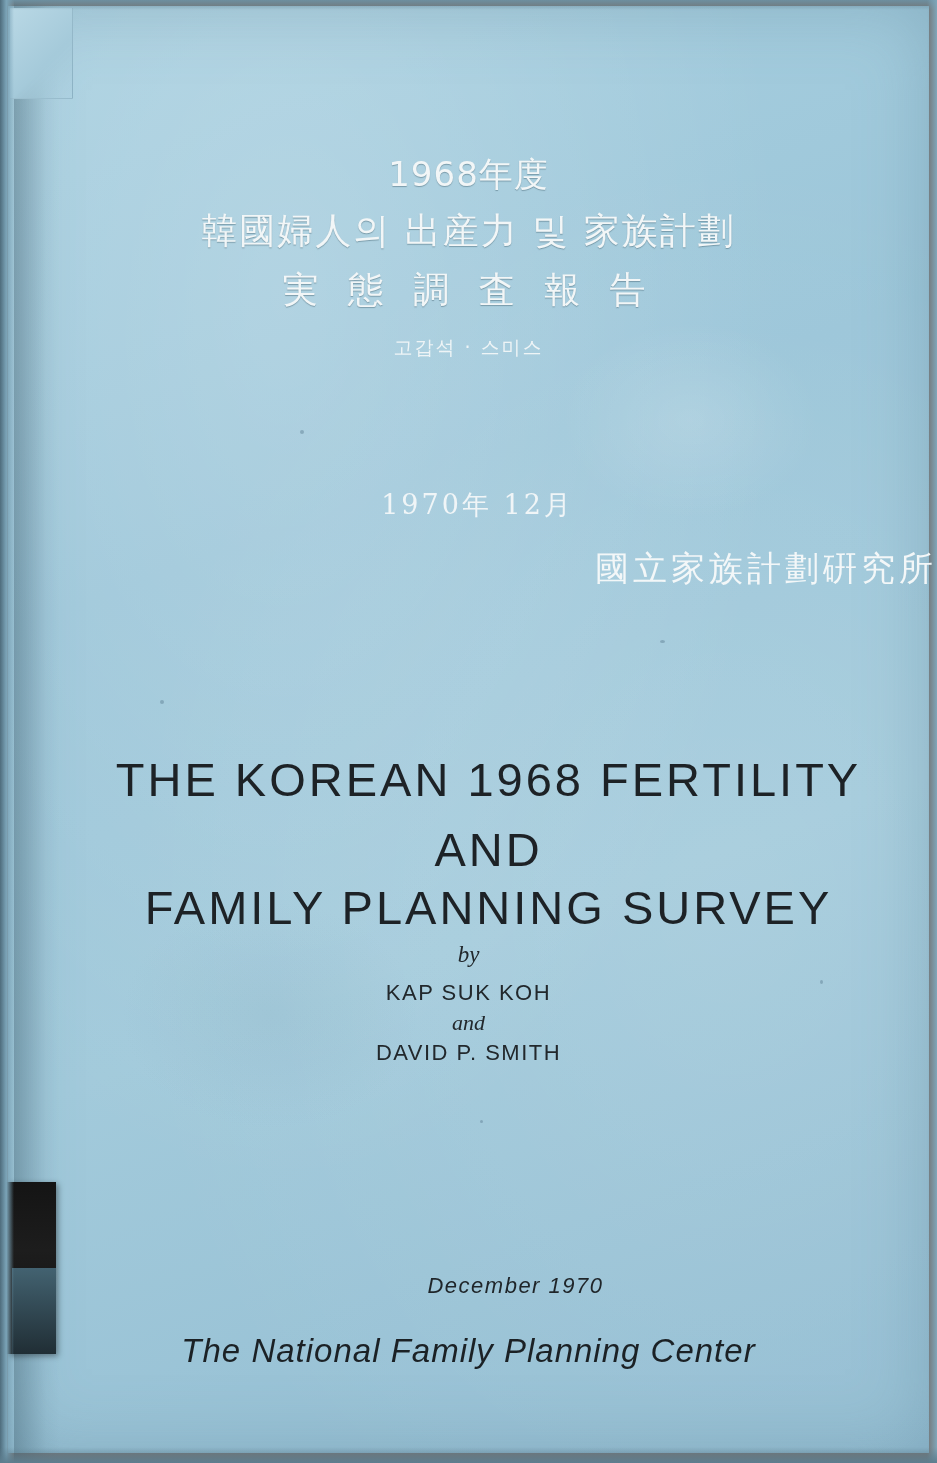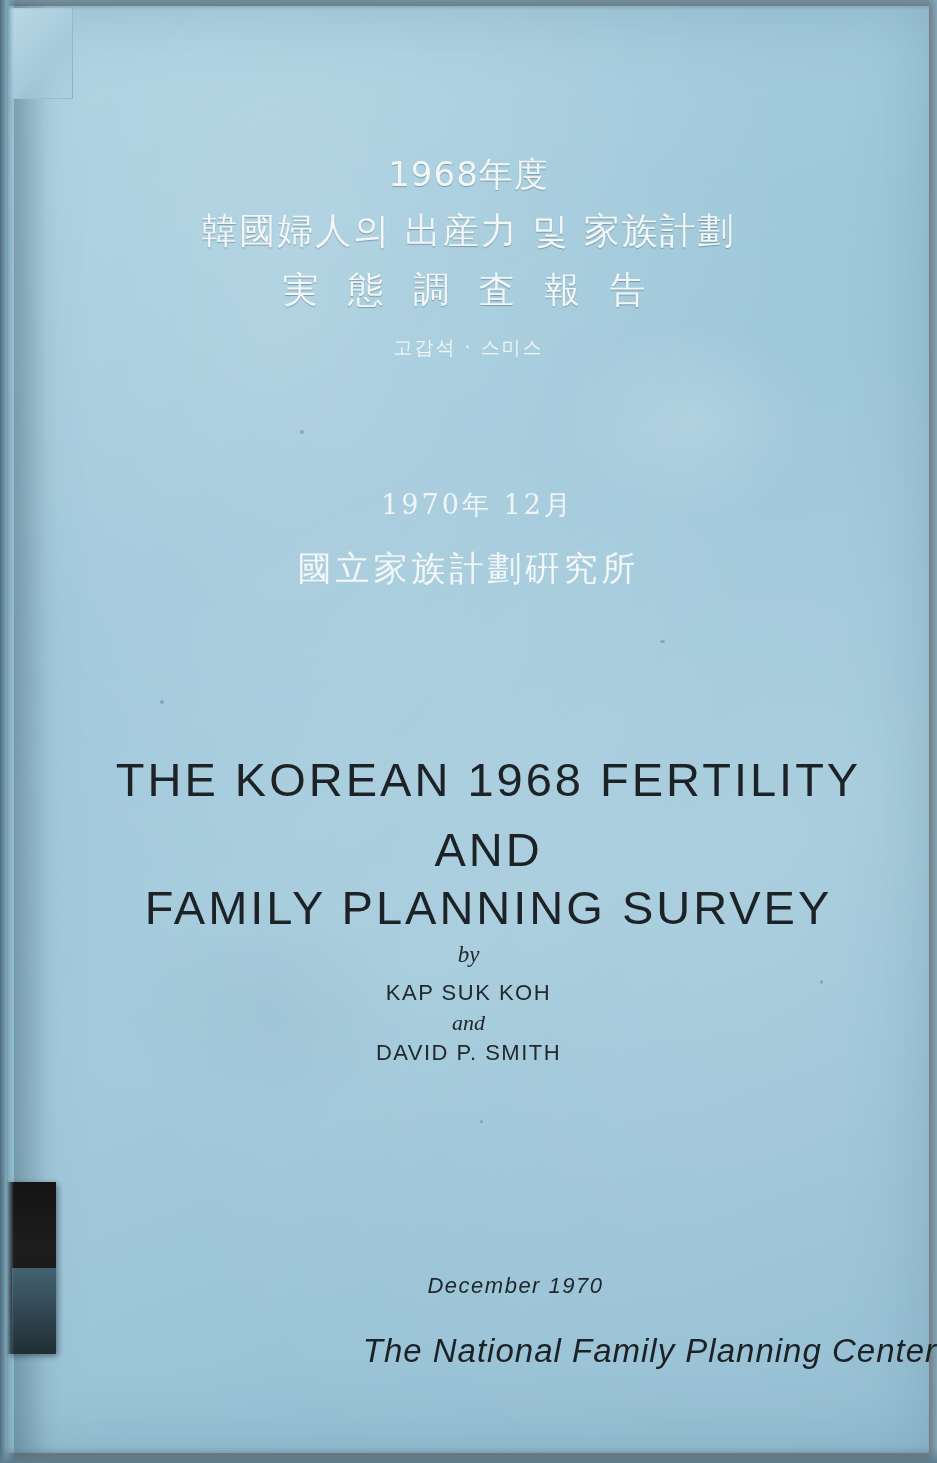--- a/index.html
+++ b/index.html
@@ -95,20 +95,21 @@
     font-family: "DejaVu Sans", sans-serif;
   }
   .han-date {
     top: 487px; font-size: 27px; color: #f0f5f7; letter-spacing: 3px;
     font-family: "DejaVu Serif", serif;
     margin-left: 9px;
   }
   .han-inst {
     top: 546px; font-size: 34px; color: #f3f7f8; letter-spacing: 4px;
     font-family: "DejaVu Serif", serif;
+    text-align: right;
   }
 
   .en-title {
     color: #1d2226;
     font-family: "Liberation Sans", sans-serif;
     font-weight: 400;
     letter-spacing: 1px;
     padding-left: 20px;
   }
   .en-1 { top: 752px; font-size: 47px; letter-spacing: 3px; }
@@ -124,21 +125,21 @@
   .by-a1 { top: 980px; font-size: 22px; letter-spacing: 1.5px; font-style: normal; font-family: "Liberation Sans", sans-serif; }
   .by-and { top: 1010px; font-size: 22px; }
   .by-a2 { top: 1040px; font-size: 22px; letter-spacing: 1.5px; font-style: normal; font-family: "Liberation Sans", sans-serif; }
 
   .footer-date {
     top: 1273px; font-size: 22px; color: #1f2529;
     font-family: "Liberation Sans", sans-serif; font-style: italic; letter-spacing: 1.5px; padding-left: 47px;
   }
   .footer-org {
     top: 1332px; font-size: 33px; color: #1b2125;
-    font-family: "Liberation Sans", sans-serif; font-style: italic; letter-spacing: 1px; text-align: right;
+    font-family: "Liberation Sans", sans-serif; font-style: italic; letter-spacing: 1px;
   }
 </style>
 </head>
 <body>
 
 <div id="page">
 
   <div class="paper"></div>
   <div class="spine-shadow"></div>
   <div class="stain-1"></div>

